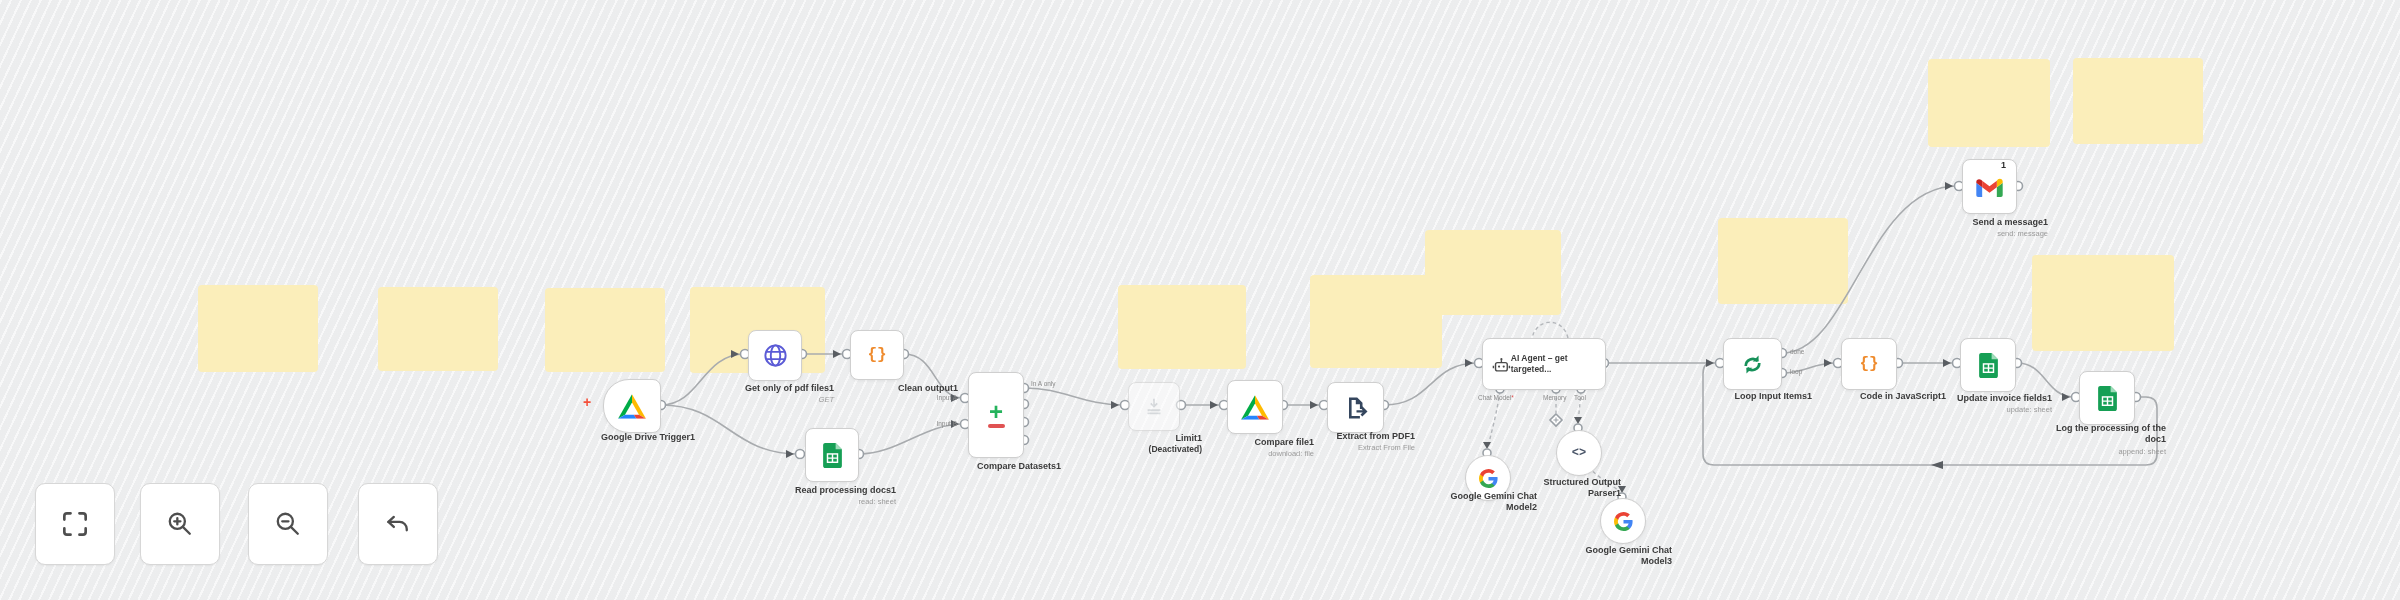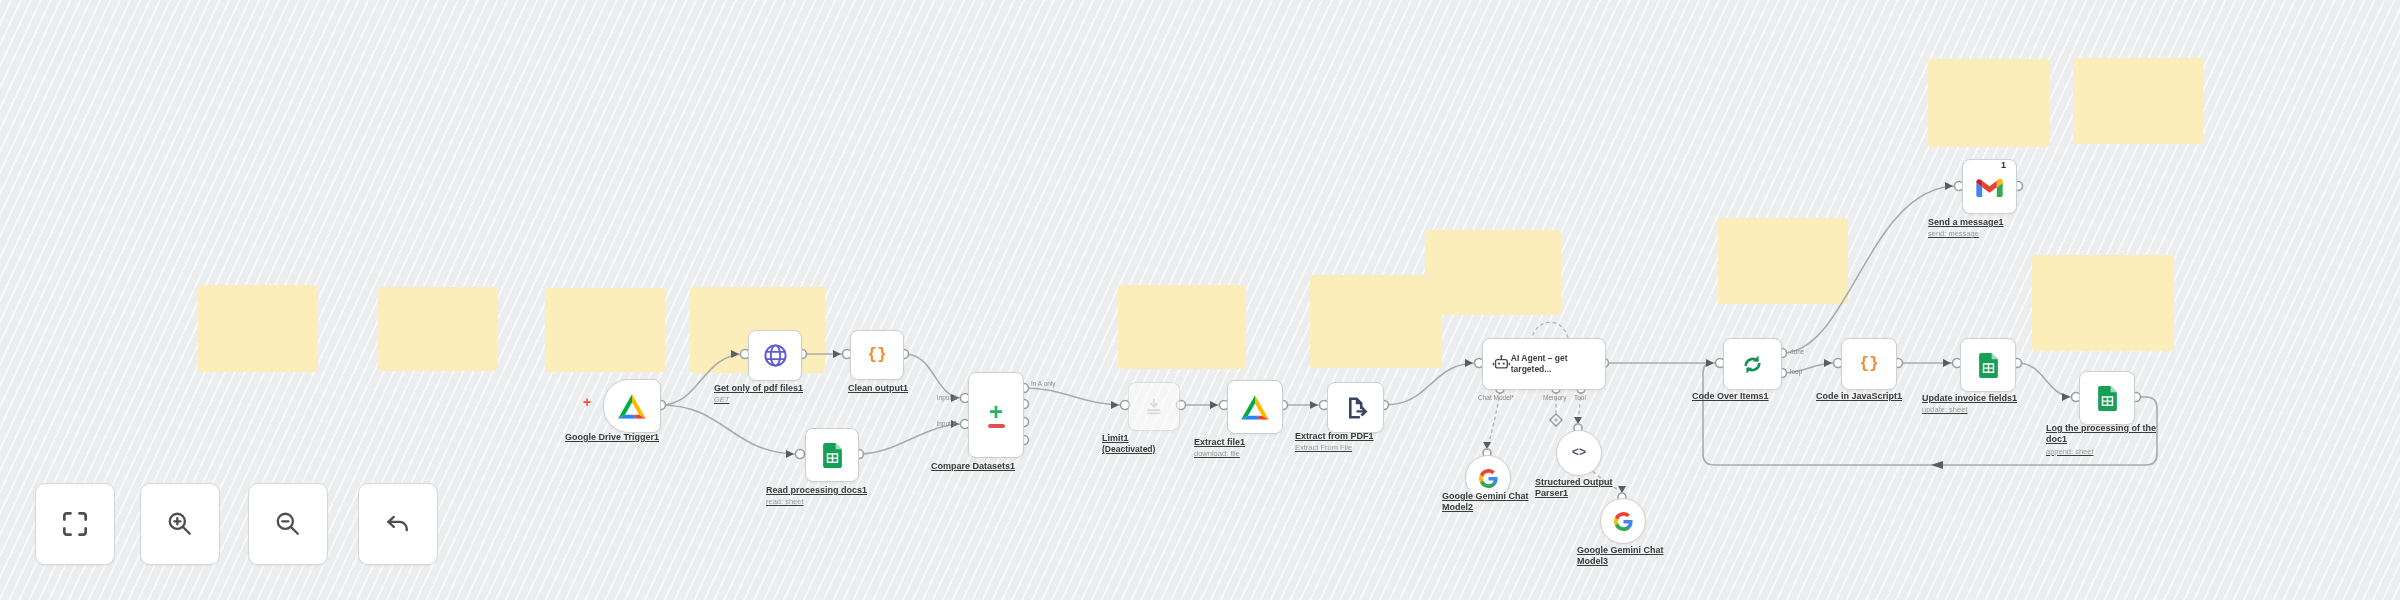--- a/index.html
+++ b/index.html
@@ -8,30 +8,30 @@
     background-color:#eff0f1;
     background-image:repeating-linear-gradient(115deg,rgba(255,255,255,.55) 0px,rgba(255,255,255,.55) 2px,rgba(0,0,0,0.012) 2px,rgba(0,0,0,0.012) 9px);}
   .sticky{position:absolute;background:#fbeeba;border-radius:4px;z-index:1;}
   #edgelayer{position:absolute;left:0;top:0;z-index:2;}
   .node{position:absolute;background:#fff;border:1.5px solid #cfcfcf;border-radius:8px;
     display:flex;align-items:center;justify-content:center;z-index:3;
     box-shadow:0 1px 3px rgba(0,0,0,.06);cursor:pointer;}
   .node.trigger{border-radius:26px 8px 8px 26px;}
   .node.circle{border-radius:50%;}
   .node.deact{opacity:.55;}
-  .cap{position:absolute;text-align:left;font-size:9px;font-weight:600;color:#3b3b3b;
-    line-height:1.25;z-index:4;text-decoration:underline;}
+  .cap{position:absolute;text-align:right;font-size:9px;font-weight:600;color:#3b3b3b;
+    line-height:1.25;z-index:4;}
   .cap .sub{display:block;font-weight:400;font-size:7.5px;color:#9b9b9b;margin-top:1px;}
   .cap .sub.it{font-style:italic;}
   .cap .status{display:block;font-size:8.5px;font-weight:700;color:#3b3b3b;}
   .plabel{position:absolute;font-size:6.5px;color:#8a8a8a;white-space:nowrap;z-index:4;}
   .plabel .req{color:#e05252;}
   .badge{position:absolute;font-size:9px;font-weight:700;color:#2f2f2f;z-index:5;}
   .marker{position:absolute;font-size:14px;font-weight:700;color:#f4503a;z-index:4;}
-  .agent-inner{display:flex;align-items:flex-start;padding:0 9px;
+  .agent-inner{display:flex;align-items:flex-end;padding:0 9px;
     font-size:8.5px;font-weight:600;color:#3c3c3c;line-height:1.3;}
   .pm{display:flex;flex-direction:column;align-items:center;line-height:.8;}
   .pm .p{color:#25b35c;font-size:24px;font-weight:700;}
   .pm .m{width:17px;height:4px;background:#e05252;border-radius:2px;margin-top:2px;}
   .codeglyph{font-family:"Liberation Mono",monospace;color:#ef8b2d;font-size:16px;font-weight:700;}
   .parserglyph{font-family:"Liberation Mono",monospace;color:#4a5568;font-size:12px;font-weight:700;}
   .ctl{position:absolute;width:80px;height:82px;background:#fff;border:1.5px solid #d7d7d7;
     border-radius:10px;display:flex;align-items:center;justify-content:center;
     box-shadow:0 1px 2px rgba(0,0,0,.05);cursor:pointer;z-index:6;}
 </style>
@@ -307,29 +307,29 @@
     <span class="sub">read: sheet</span>
   </div>
   <div class="cap" style="left:931px;top:461px;width:130px">
     <span>Compare Datasets1</span>
   </div>
   <div class="cap" style="left:1102px;top:433px;width:100px">
     <span>Limit1</span>
     <span class="status">(Deactivated)</span>
   </div>
   <div class="cap" style="left:1194px;top:437px;width:120px">
-    <span>Extract file1</span>
+    <span>Compare file1</span>
     <span class="sub">download: file</span>
   </div>
   <div class="cap" style="left:1295px;top:431px;width:120px">
     <span>Extract from PDF1</span>
     <span class="sub">Extract From File</span>
   </div>
   <div class="cap" style="left:1692px;top:391px;width:120px">
-    <span>Code Over Items1</span>
+    <span>Loop Input Items1</span>
   </div>
   <div class="cap" style="left:1816px;top:391px;width:130px">
     <span>Code in JavaScript1</span>
   </div>
   <div class="cap" style="left:1922px;top:393px;width:130px">
     <span>Update invoice fields1</span>
     <span class="sub">update: sheet</span>
   </div>
   <div class="cap" style="left:2046px;top:423px;width:120px">
     <span>Log the processing of the doc1</span>

